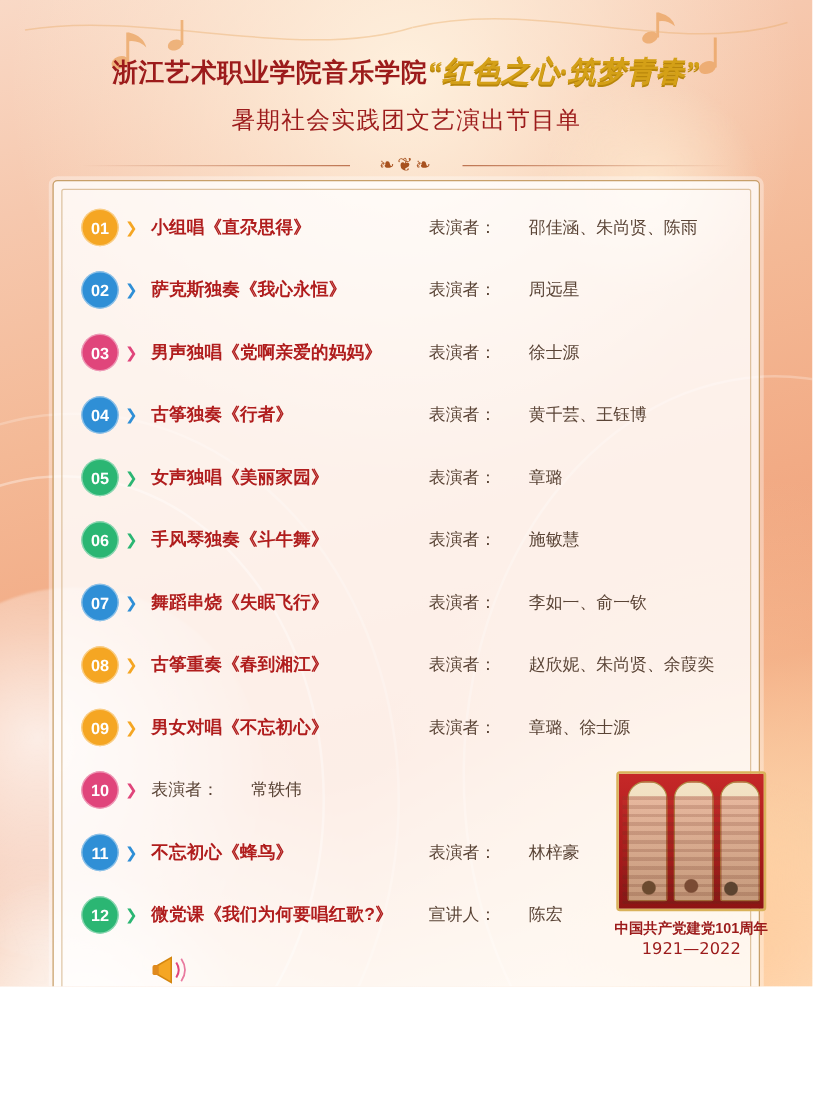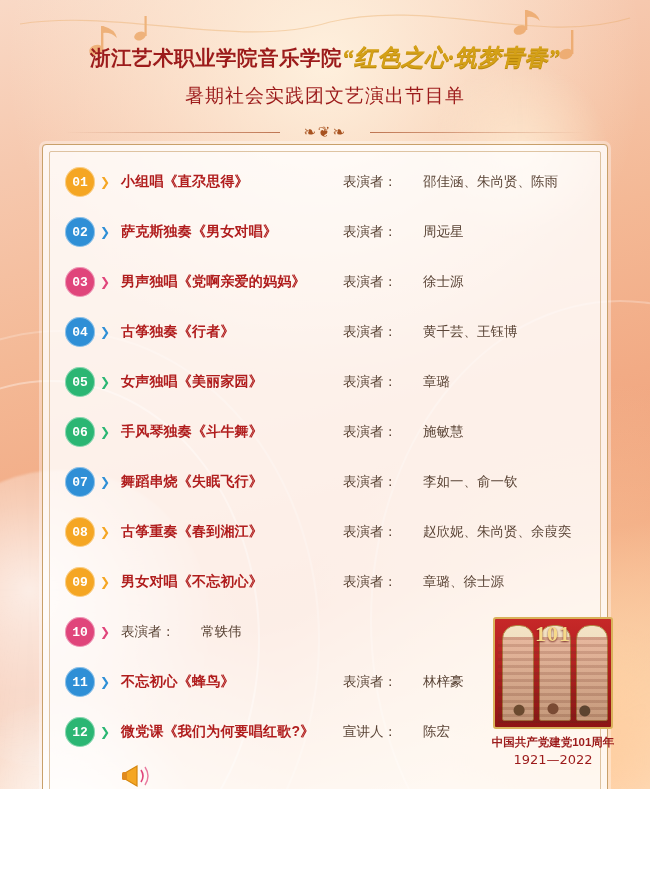--- a/index.html
+++ b/index.html
@@ -129,21 +129,21 @@
     width: 56px;
     flex: 0 0 56px;
   }
   .num {
     width: 30px; height: 30px;
     border-radius: 50%;
     color: #fff;
     font-size: 13px;
     font-weight: bold;
     display: flex; align-items: center; justify-content: center;
-    font-family: Liberation Mono, monospace;
+    font-family: Liberation Sans, sans-serif;
     box-shadow: inset 0 0 0 1px rgba(255,255,255,0.45);
   }
   .chev {
     margin-left: 5px;
     font-size: 12px;
     line-height: 1;
     font-weight: bold;
   }
   .prog {
     width: 222px;
@@ -300,21 +300,21 @@
         <div class="prog">小组唱《直尕思得》</div>
         <div class="perf-label">表演者：</div>
         <div class="perf-names">邵佳涵、朱尚贤、陈雨</div>
       </div>
 
       <div class="row">
         <div class="num-wrap">
           <div class="num" style="background:#2f8fd6">02</div>
           <div class="chev" style="color:#2f8fd6">❯</div>
         </div>
-        <div class="prog">萨克斯独奏《男女对唱》</div>
+        <div class="prog">萨克斯独奏《我心永恒》</div>
         <div class="perf-label">表演者：</div>
         <div class="perf-names">周远星</div>
       </div>
 
       <div class="row">
         <div class="num-wrap">
           <div class="num" style="background:#e0457b">03</div>
           <div class="chev" style="color:#e0457b">❯</div>
         </div>
         <div class="prog">男声独唱《党啊亲爱的妈妈》</div>
@@ -425,19 +425,18 @@
     </div>
   </div>
 
   <div class="emblem">
     <div class="emblem-art">
       <div class="panel p1"></div>
       <div class="panel p2"></div>
       <div class="panel p3"></div>
       <div class="scene"></div>
       <div class="figs"></div>
-      <div class="emblem-101">101</div>
     </div>
     <div class="emblem-cap">中国共产党建党101周年</div>
     <div class="emblem-years">1921—2022</div>
   </div>
 
 </div>
 
 </body></html>

